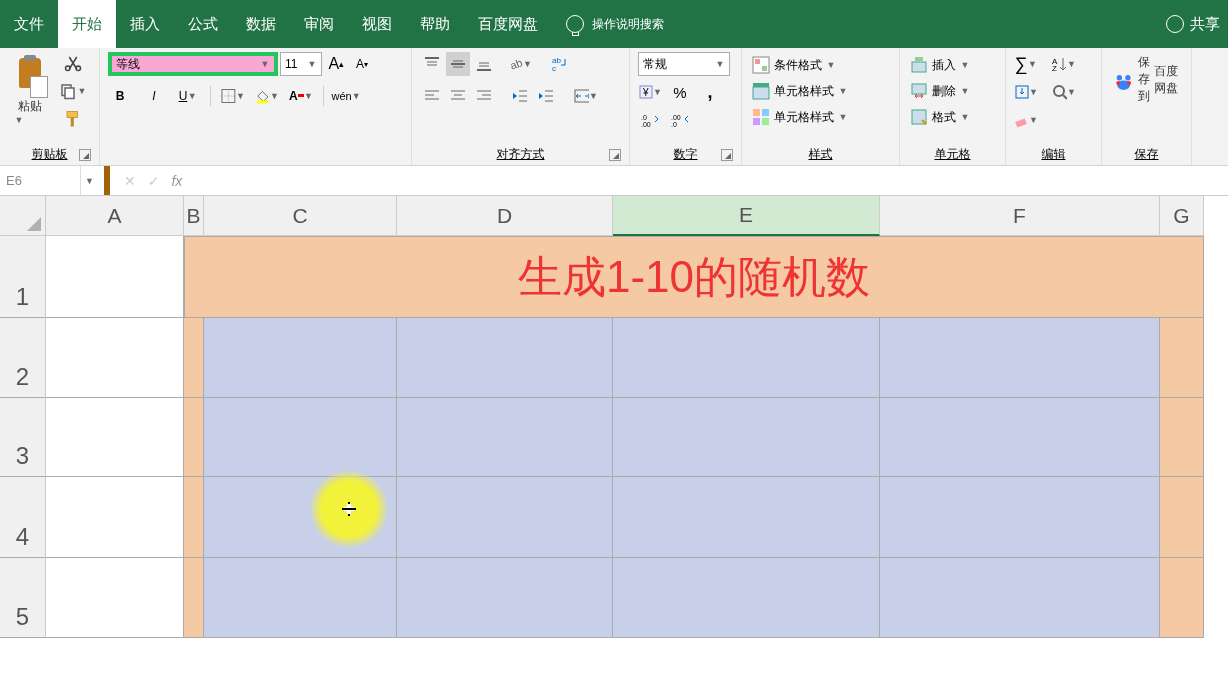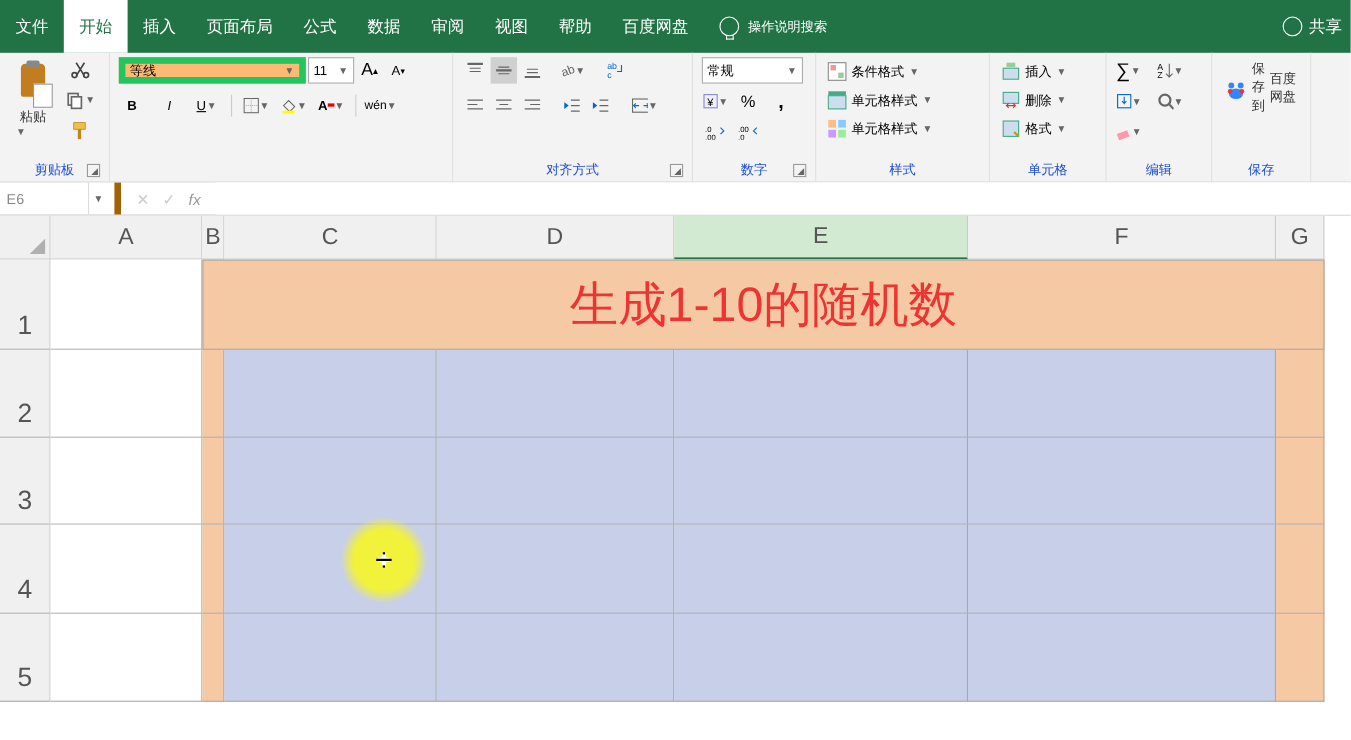--- a/index.html
+++ b/index.html
@@ -11,42 +11,42 @@
 .tab.active { background:#fff; color:#217346; font-weight:500; }
 .search-bulb { margin-left:14px; display:flex; align-items:center; gap:8px; }
 .bulb { width:18px; height:18px; border:1.5px solid #fff; border-radius:50%; position:relative; }
 .bulb:after { content:''; position:absolute; bottom:-4px; left:5px; width:5px; height:3px; border:1px solid #fff; border-top:none;}
 .share { position:absolute; right:8px; display:flex; align-items:center; gap:6px; font-size:15px;}
 .share-ico { width:18px; height:18px; border:1.5px solid #fff; border-radius:50%;}
 
 
 .ribbon { background:#f3f3f3; border-bottom:1px solid #d5d5d5; height:118px; display:flex; }
 .group { border-right:1px solid #e1e1e1; padding:4px 8px 0; display:flex; flex-direction:column; justify-content:space-between; position:relative; }
-.group-label { text-align:center; font-size:12px; color:#1d4ed8; height:22px; display:flex; align-items:center; justify-content:center; position:relative;}
+.group-label { text-align:center; font-size:12px; color:#000000; height:22px; display:flex; align-items:center; justify-content:center; position:relative;text-decoration:underline;}
 .launcher { position:absolute; right:0; bottom:4px; width:12px; height:12px; border:1px solid #999; }
 .launcher:after{content:'';position:absolute;right:1px;bottom:1px;border-right:3px solid #666;border-bottom:3px solid #666;border-top:3px solid transparent;border-left:3px solid transparent;}
 
 .btn { display:inline-flex; align-items:center; justify-content:center; padding:2px 3px; cursor:pointer; color:#333; }
 .dd { width:10px; text-align:center; color:#666; font-size:9px; }
 .row { display:flex; align-items:center; gap:2px; margin-bottom:4px; }
 
 
 .clip-main { display:flex; gap:4px; }
 .paste-big { width:44px; text-align:center; }
 .paste-ico { width:32px; height:38px; margin:0 auto 2px; position:relative;}
 .paste-ico .clip { width:22px; height:30px; background:#c17d1f; border-radius:4px 4px 2px 2px; margin:0 auto; position:relative;}
 .paste-ico .clip:before{content:'';position:absolute;top:-3px;left:5px;width:12px;height:6px;background:#888;border-radius:2px 2px 0 0;}
 .paste-ico .sheet{position:absolute;right:-2px;bottom:-2px;width:18px;height:22px;background:#fff;border:1px solid #999;}
 .clip-stack { display:flex; flex-direction:column; gap:6px; }
 .scissors { width:18px; height:18px; color:#444;}
 .copy-ico { width:18px; height:18px;}
 .fmt-ico { width:18px; height:18px;}
 
 
-.font-sel { width:170px; height:24px; border:6px solid #22c55e; background:#fdba74; display:flex; align-items:center; padding:0 4px; font-size:12px;}
+.font-sel { width:170px; height:24px; border:4px solid #22c55e; background:#f9a8d4; display:flex; align-items:center; padding:0 4px; font-size:12px;}
 .size-sel { width:42px; height:24px; border:1px solid #ababab; background:#fff; display:flex; align-items:center; padding:0 4px;}
 .icobtn { width:24px; height:24px; display:inline-flex; align-items:center; justify-content:center; cursor:pointer;}
 
 
 .numfmt { width:92px; height:24px; border:1px solid #ababab; background:#fff; display:flex; align-items:center; padding:0 4px; justify-content:space-between;}
 
 
 .stack-btn { display:flex; align-items:center; gap:4px; height:26px; cursor:pointer; padding:0 2px;}
 .mini-ico { width:18px; height:18px; display:inline-block; }
 
@@ -92,21 +92,20 @@
 .blue-cell { background:#c8cfe8 !important; }
 .orange-col { background:#f6c9a5 !important; }
 </style>
 </head>
 <body>
 
 <div class="tabs">
   <div class="tab">文件</div>
   <div class="tab active">开始</div>
   <div class="tab">插入</div>
-  <div class="tab">页面布局</div>
   <div class="tab">公式</div>
   <div class="tab">数据</div>
   <div class="tab">审阅</div>
   <div class="tab">视图</div>
   <div class="tab">帮助</div>
   <div class="tab">百度网盘</div>
   <div class="search-bulb">
     <span class="bulb"></span>
     <span>操作说明搜索</span>
   </div>

